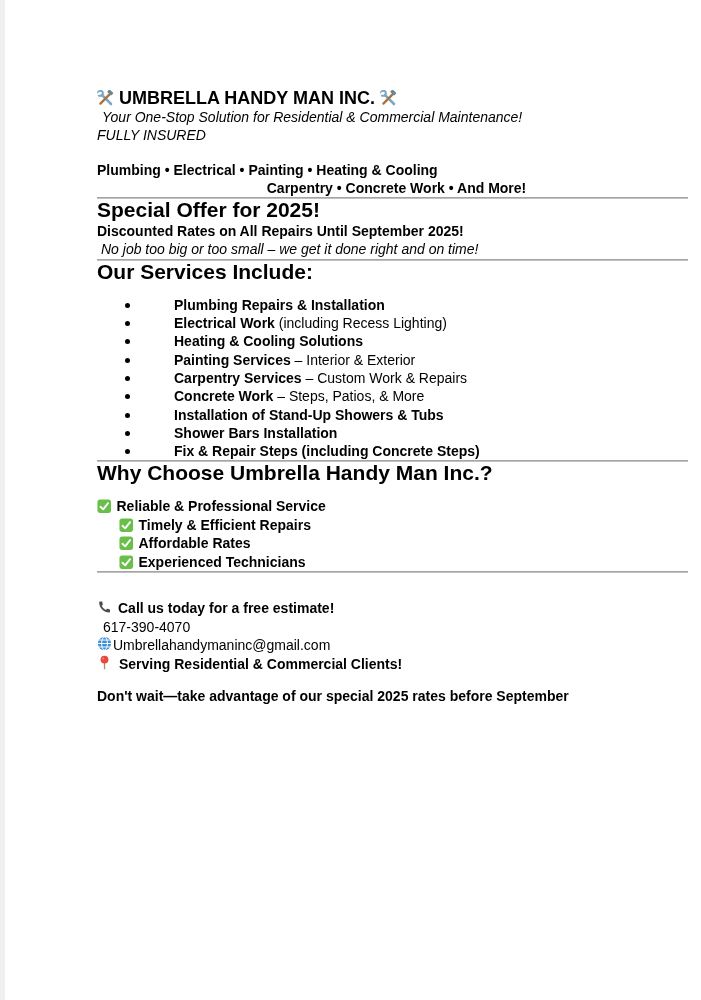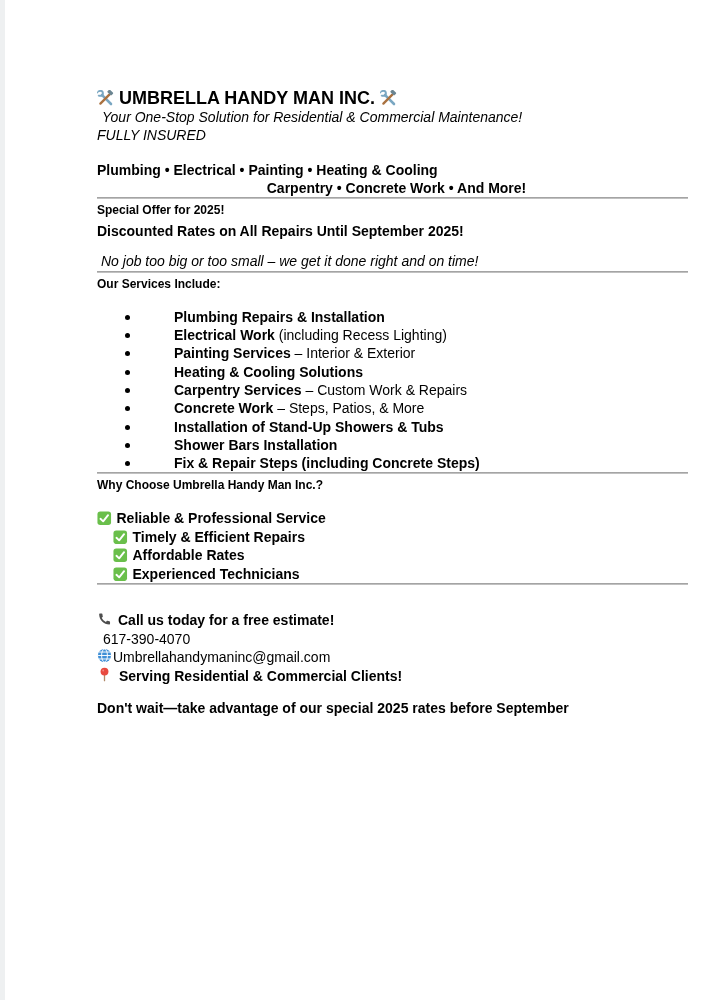--- a/index.html
+++ b/index.html
@@ -11,32 +11,32 @@
   .page-edge{position:absolute;left:0;top:0;width:5px;height:1000px;background:#eef0f1;}
   .content{position:absolute;left:97px;right:13px;top:0;padding-top:89px;}
   .title-line{display:flex;align-items:center;gap:5px;font-weight:bold;font-size:18px;height:19px;}
   .tool-icon{width:17px;height:17px;flex:0 0 auto;}
   .subtitle{font-style:italic;margin-left:5px;}
   .insured{font-style:italic;}
   .tagline{margin-top:16px;font-weight:bold;}
   .tagline .l2{margin-left:8px;text-align:center;}
   hr.rule{border:none;height:2px;margin:0;background:linear-gradient(to bottom,#969696,#cfcfcf);}
   .hr1{margin-top:28px;} .hr2{margin-top:27px;} .hr3{margin-top:25px;} .hr4{margin-top:21px;}
-  h2.doc-h{font-size:12px;line-height:22px;margin:0;font-weight:bold;}
+  h2.doc-h{font-size:21px;line-height:22px;margin:0;font-weight:bold;}
   .h-offer{margin-top:27px;} .offer-l1{margin-top:1px;font-weight:bold;}
-  .offer-l2{font-style:italic;margin-left:4px;margin-top:12px;}
+  .offer-l2{font-style:italic;margin-left:4px;}
   .h-services{margin-top:26px;}
   ul.svc-list{margin:13px 0 0 0;padding:0 0 0 45px;list-style:none;}
   ul.svc-list li{position:relative;line-height:18.3px;padding-left:32px;}
   ul.svc-list li::before{content:"";position:absolute;left:-17px;top:7px;width:5px;height:5px;border-radius:50%;background:#000;}
   ul.svc-list .b{font-weight:bold;}
   .h-why{margin-top:27px;}
   .why-list{margin-top:13px;}
   .check-line{display:flex;align-items:center;gap:5px;font-weight:bold;line-height:18.5px;height:18.5px;}
-  .check-line:not(:first-child){margin-left:8px;padding-left:8px;}
+  .check-line:not(:first-child){margin-left:14px;padding-left:8px;}
   .check-icon{width:14.5px;height:14.5px;flex:0 0 auto;}
   .contact{margin-top:26px;}
   .c-line{display:flex;align-items:flex-start;line-height:18.5px;height:18.5px;}
   .c-icon{width:15px;height:15px;flex:0 0 auto;}
   .c-call{gap:6px;font-weight:bold;}
   .c-phone{margin-left:6px;font-weight:normal;}
   .c-email{gap:1px;}
   .c-serving{gap:7px;font-weight:bold;}
   .closing{margin-top:14px;font-weight:bold;}
 </style>
@@ -77,22 +77,22 @@
   <h2 class="doc-h h-offer">Special Offer for 2025!</h2>
   <div class="offer-l1">Discounted Rates on All Repairs Until September 2025!</div>
   <div class="offer-l2">No job too big or too small – we get it done right and on time!</div>
 
   <hr class="rule hr2">
 
   <h2 class="doc-h h-services">Our Services Include:</h2>
   <ul class="svc-list">
     <li><span class="b">Plumbing Repairs &amp; Installation</span><span></span></li>
     <li><span class="b">Electrical Work</span><span> (including Recess Lighting)</span></li>
+    <li><span class="b">Heating &amp; Cooling Solutions</span><span></span></li>
     <li><span class="b">Painting Services</span><span> – Interior &amp; Exterior</span></li>
-    <li><span class="b">Heating &amp; Cooling Solutions</span><span></span></li>
     <li><span class="b">Carpentry Services</span><span> – Custom Work &amp; Repairs</span></li>
     <li><span class="b">Concrete Work</span><span> – Steps, Patios, &amp; More</span></li>
     <li><span class="b">Installation of Stand-Up Showers &amp; Tubs</span><span></span></li>
     <li><span class="b">Shower Bars Installation</span><span></span></li>
     <li><span class="b">Fix &amp; Repair Steps (including Concrete Steps)</span><span></span></li>
   </ul>
 
   <hr class="rule hr3">
 
   <h2 class="doc-h h-why">Why Choose Umbrella Handy Man Inc.?</h2>

